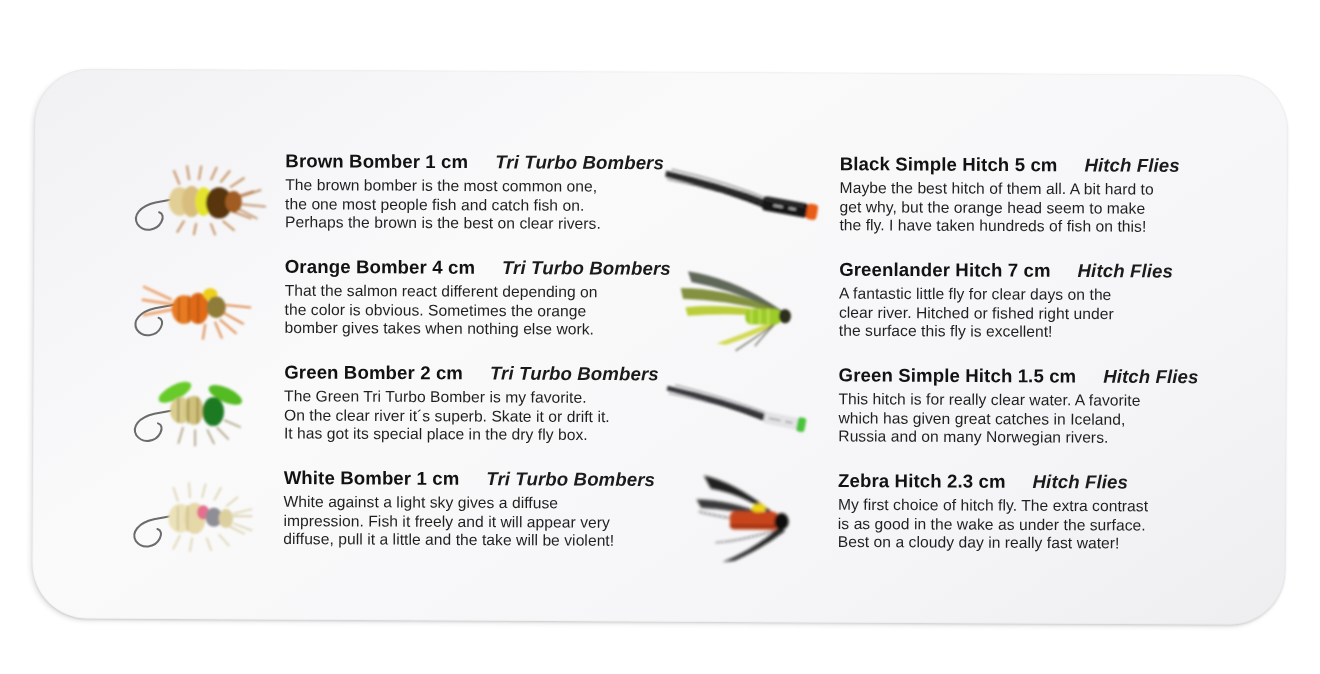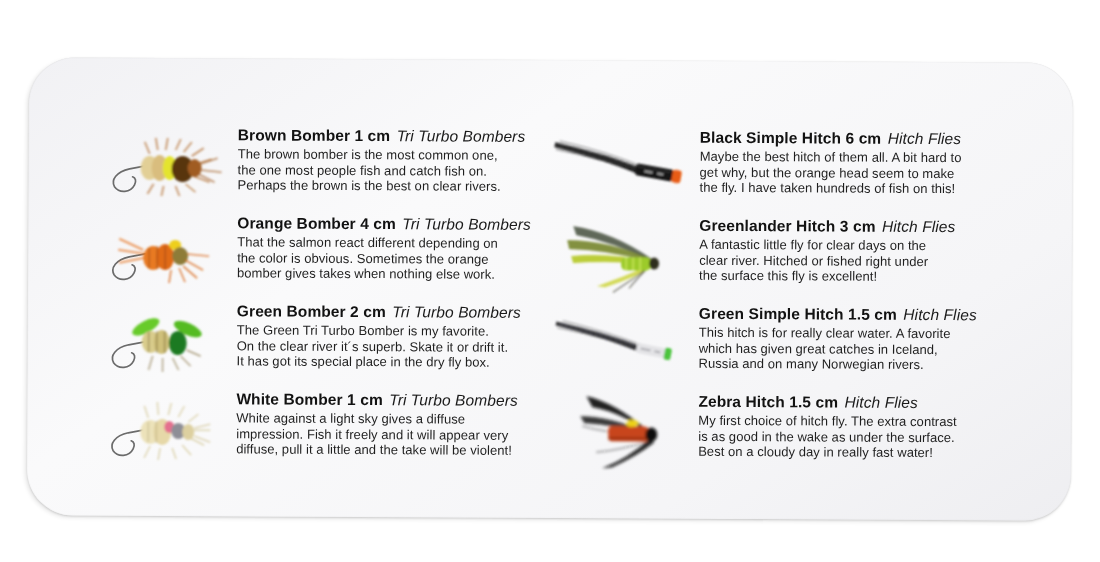--- a/index.html
+++ b/index.html
@@ -16,21 +16,21 @@
     box-shadow:-2px 2px 4px rgba(0,0,0,0.10), 0 1px 2px rgba(0,0,0,0.12), inset 0 0 1px rgba(0,0,0,0.15);
     transform:rotate(0.3deg);
   }
   .grid{display:flex;padding:64px 0 0 55px;}
   .col{width:462px;flex:0 0 462px;display:flex;flex-direction:column;}
   .entry{display:flex;align-items:center;height:88px;}
   .photo{flex:0 0 148px;display:flex;align-items:center;justify-content:center;}
   .photo svg{display:block;}
   .text{margin-left:4px;align-self:flex-start;padding-top:4px;}
   .title{font-size:15.5px;font-weight:bold;color:#121212;white-space:nowrap;letter-spacing:0.1px;}
-  .fcat{font-weight:normal;font-style:italic;color:#1b1b1b;margin-left:2px;}
+  .fcat{font-weight:bold;font-style:italic;color:#1b1b1b;margin-left:18px;}
   .desc{
     font-size:13px;line-height:15.6px;color:#1f1f1f;
     white-space:pre;margin-top:2px;letter-spacing:0.05px;
   }
 </style>
 </head>
 <body>
 
 <svg width="0" height="0" style="position:absolute" aria-hidden="true">
   <defs>
@@ -167,21 +167,21 @@
                 <path d="M10 24 Q60 26 98 35 M8 33 Q58 34 96 41" stroke="#000000" stroke-width="0.8" opacity="0.6" fill="none"></path>
                 <rect x="90" y="32" width="38" height="12" rx="3" fill="#121212"></rect>
                 <path d="M92 35 h32" stroke="#4a4a4a" stroke-width="1.2" opacity="0.8"></path>
                 <path d="M99 38.5 h8 M112 38.5 h6" stroke="#cfcfcf" stroke-width="1.4" opacity="0.9"></path>
                 <rect x="127" y="31.5" width="9" height="13" rx="3" fill="#e85c12"></rect>
               </g>
             </svg>
           </div>
           <div class="text">
             <div class="title">
-              <span class="fname">Black Simple Hitch 6 cm</span>
+              <span class="fname">Black Simple Hitch 5 cm</span>
               <span class="fcat">Hitch Flies</span>
             </div>
             <div class="desc">Maybe the best hitch of them all. A bit hard to
 get why, but the orange head seem to make
 the fly. I have taken hundreds of fish on this!</div>
           </div>
         </div>
 
         <div class="entry">
           <div class="photo">
@@ -193,21 +193,21 @@
                 <path d="M106 48 Q80 60 52 70 L60 71 Q88 62 108 50 Z" fill="#c9d22c" opacity="0.8"></path>
                 <path d="M106 49 Q86 64 68 76 M104 50 Q92 62 84 72" stroke="#3c3c2c" stroke-width="1.2" opacity="0.7" fill="none"></path>
                 <rect x="76" y="41" width="30" height="13" rx="5" fill="#9ccb2a"></rect>
                 <path d="M81 41 v13 M88 41 v13 M95 41 v13" stroke="#c6e455" stroke-width="2" opacity="0.8"></path>
                 <ellipse cx="109" cy="47" rx="5" ry="6" fill="#2e2e1e"></ellipse>
               </g>
             </svg>
           </div>
           <div class="text">
             <div class="title">
-              <span class="fname">Greenlander Hitch 3 cm</span>
+              <span class="fname">Greenlander Hitch 7 cm</span>
               <span class="fcat">Hitch Flies</span>
             </div>
             <div class="desc">A fantastic little fly for clear days on the
 clear river. Hitched or fished right under
 the surface this fly is excellent!</div>
           </div>
         </div>
 
         <div class="entry">
           <div class="photo">
@@ -242,21 +242,21 @@
                 <path d="M104 44 Q60 40 38 34 M106 48 Q76 58 52 60" stroke="#161616" stroke-width="1" opacity="0.6" fill="none"></path>
                 <rect x="64" y="34" width="40" height="15" rx="4" fill="#c8441a"></rect>
                 <path d="M64 46 h40" stroke="#8a2a0c" stroke-width="2.5" opacity="0.7"></path>
                 <ellipse cx="88" cy="31" rx="6" ry="3.5" fill="#eed314" transform="rotate(-8 88 31)"></ellipse>
                 <ellipse cx="107" cy="42" rx="6" ry="7" fill="#0a0a0a"></ellipse>
               </g>
             </svg>
           </div>
           <div class="text">
             <div class="title">
-              <span class="fname">Zebra Hitch 1.5 cm</span>
+              <span class="fname">Zebra Hitch 2.3 cm</span>
               <span class="fcat">Hitch Flies</span>
             </div>
             <div class="desc">My first choice of hitch fly. The extra contrast
 is as good in the wake as under the surface.
 Best on a cloudy day in really fast water!</div>
           </div>
         </div>
 
       </div>
 

